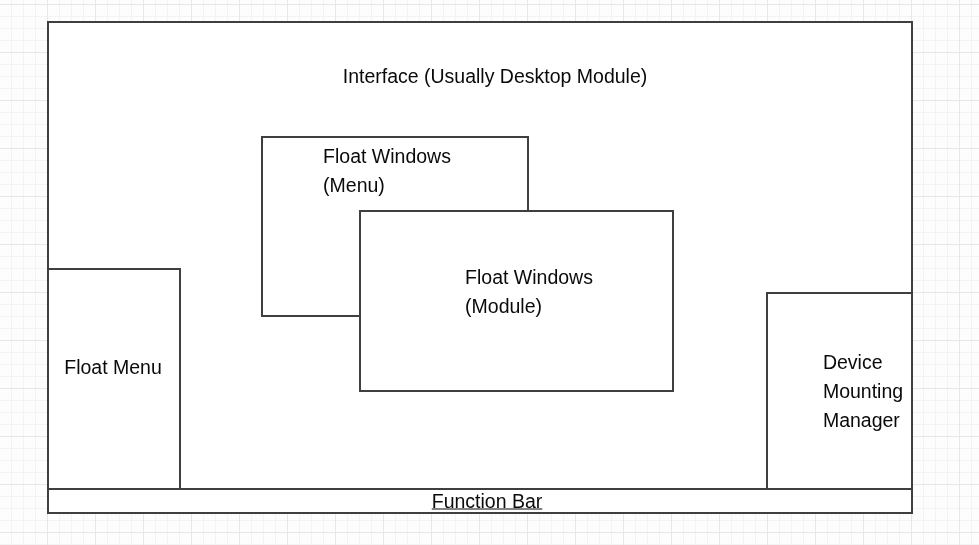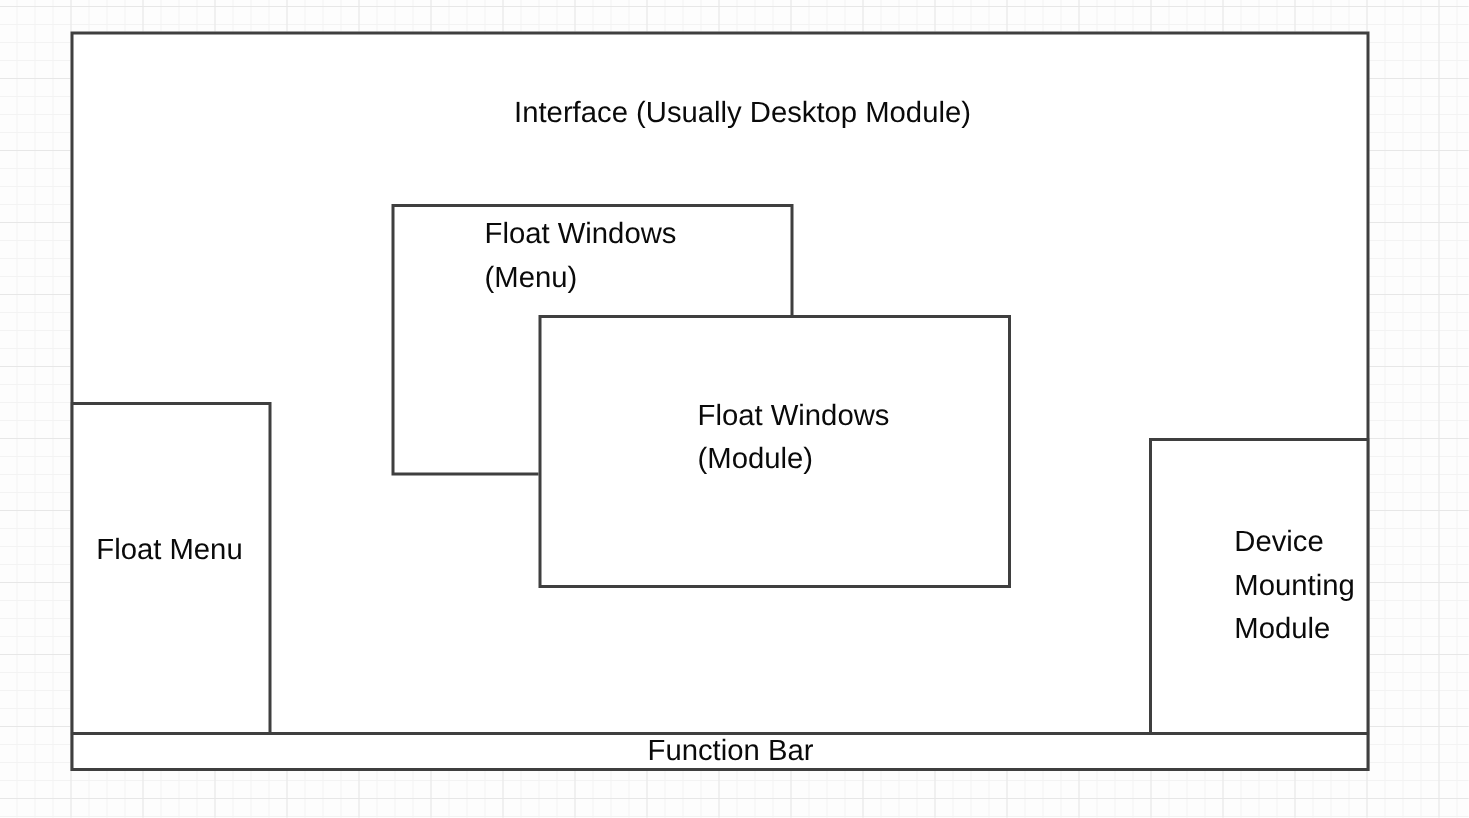--- a/index.html
+++ b/index.html
@@ -39,21 +39,21 @@
     font-size: 19.5px;
     line-height: 29px;
     color: #0a0a0a;
     white-space: nowrap;
   }
   #interface-label    { left: 495px; top: 76px;  }
   #back-label         { left: 387px; top: 171px; }
   #front-label        { left: 529px; top: 292px; }
   #list-menu-label    { left: 113px; top: 367px; }
   #device-label       { left: 843px; top: 391px; margin-left: 20px; }
-  #function-bar-label { left: 487px; top: 501px; }
+  #function-bar-label { left: 487px; top: 501px; text-decoration: underline; }
 </style>
 </head>
 <body>
 
 <div class="canvas">
 
   <div class="box" id="interface-box"></div>
   <div class="box" id="back-box"></div>
   <div class="box" id="front-box"></div>
   <div class="box" id="list-menu-box"></div>
@@ -74,20 +74,20 @@
     <div>(Module)</div>
   </div>
 
   <div class="label" id="list-menu-label">
     <div>Float Menu</div>
   </div>
 
   <div class="label" id="device-label">
     <div>Device</div>
     <div>Mounting</div>
-    <div>Module</div>
+    <div>Manager</div>
   </div>
 
   <div class="label" id="function-bar-label">
     <div>Function Bar</div>
   </div>
 
 </div>
 
 </body></html>

